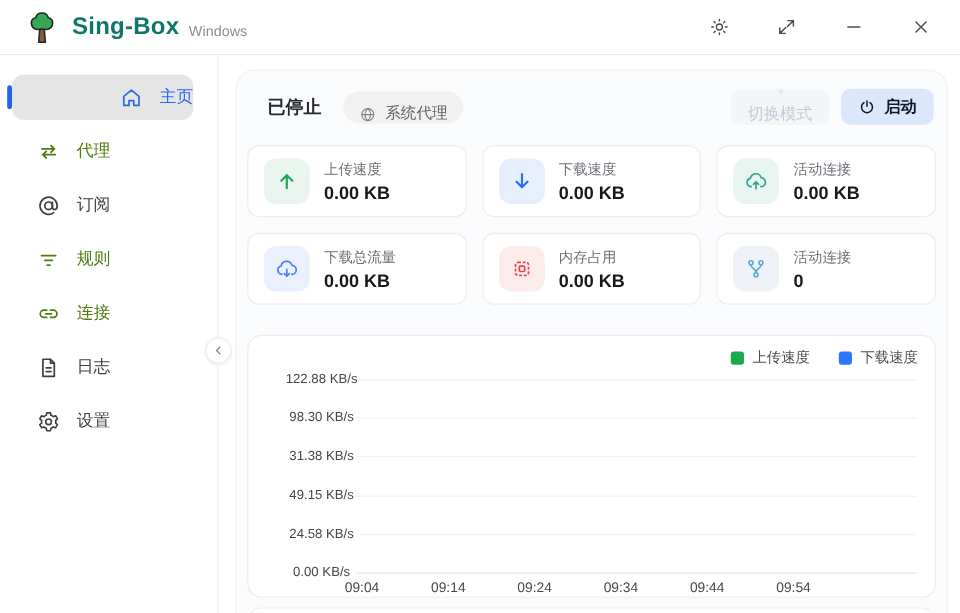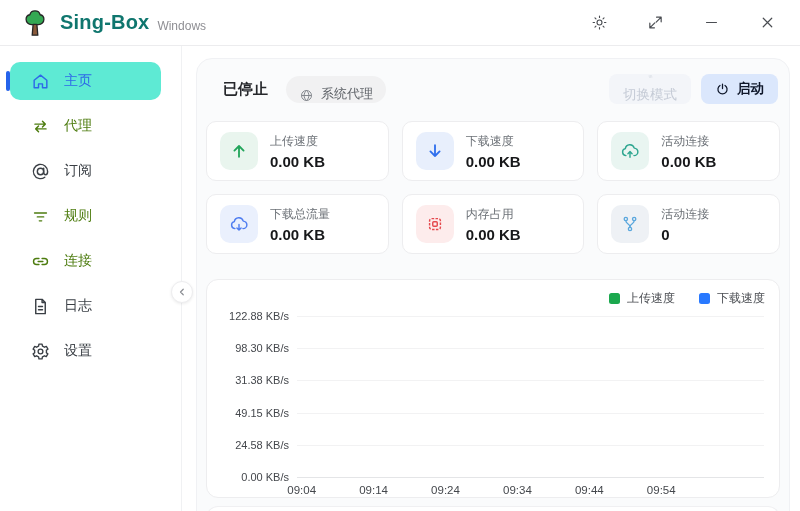--- a/index.html
+++ b/index.html
@@ -22,21 +22,21 @@
   .content { display:flex; height:465px; }
   .sidebar { width:182px; border-right:1px solid #f0f1f3; padding-top:16px; background:#fff; }
   .nav-item { position:relative; display:flex; align-items:center; height:38px;
               margin:0 20px 7px 10px; padding-left:20px; border-radius:10px;
               color:#3a3f45; cursor:pointer; }
   .nav-item .nicon { width:20px; height:20px; display:flex; align-items:center;
                      justify-content:center; margin-right:14px; }
   .nav-item .nicon svg { width:19px; height:19px; }
   .nav-label { font-size:14px; }
   .nav-item.muted { color:#4d7c0f; }
-  .nav-item.active { background:#5eead4; color:#2e68e8; }
+  .nav-item.active { background:#e5e5e5; color:#2e68e8;justify-content:flex-end; }
   .nav-item.active::before { content:""; position:absolute; left:-4px; top:9px; width:4px;
                              height:20px; border-radius:2px; background:#2563eb; }
 
   
   .collapse-btn { position:absolute; left:171px; top:281px; width:22px; height:22px;
                   border-radius:50%; background:#fff; border:1px solid #ededef;
                   box-shadow:0 1px 3px rgba(0,0,0,.08); display:flex; align-items:center;
                   justify-content:center; color:#8a8d92; cursor:pointer; z-index:5; }
   .collapse-btn svg { width:12px; height:12px; }
 
@@ -82,21 +82,21 @@
   .legend { display:flex; justify-content:flex-end; gap:24px; height:14px;
             align-items:center; padding-right:2px; }
   .legend-item { display:flex; align-items:center; gap:7px; font-size:12px; color:#4a4d52; }
   .legend-swatch { width:11px; height:11px; border-radius:2.5px; }
   .sw-green { background:#1ba84e; }
   .sw-blue  { background:#2979ff; }
 
   .plot { position:relative; height:161px; margin-top:11px; }
   .gridline { position:absolute; left:78px; right:3px; height:1px; background:#f2f2f3; }
   .gridline.baseline { background:#e4e5e7; }
-  .ytick { position:absolute; left:0; width:70px; text-align:right; font-size:11px;
+  .ytick { position:absolute; left:14px; width:70px; text-align:center; font-size:11px;
            color:#44474c; transform:translateY(-6px); }
   .xaxis { position:relative; height:22px; margin-left:78px; margin-right:3px; }
   .xtick { position:absolute; top:7px; transform:translateX(-50%); font-size:11.5px;
            color:#44474c; }
 
   .next-card-stub { margin-top:8px; height:30px; background:#fff;
                     border:1px solid #f0f0f2; border-bottom:none;
                     border-radius:12px 12px 0 0; }
 </style>
 </head>

